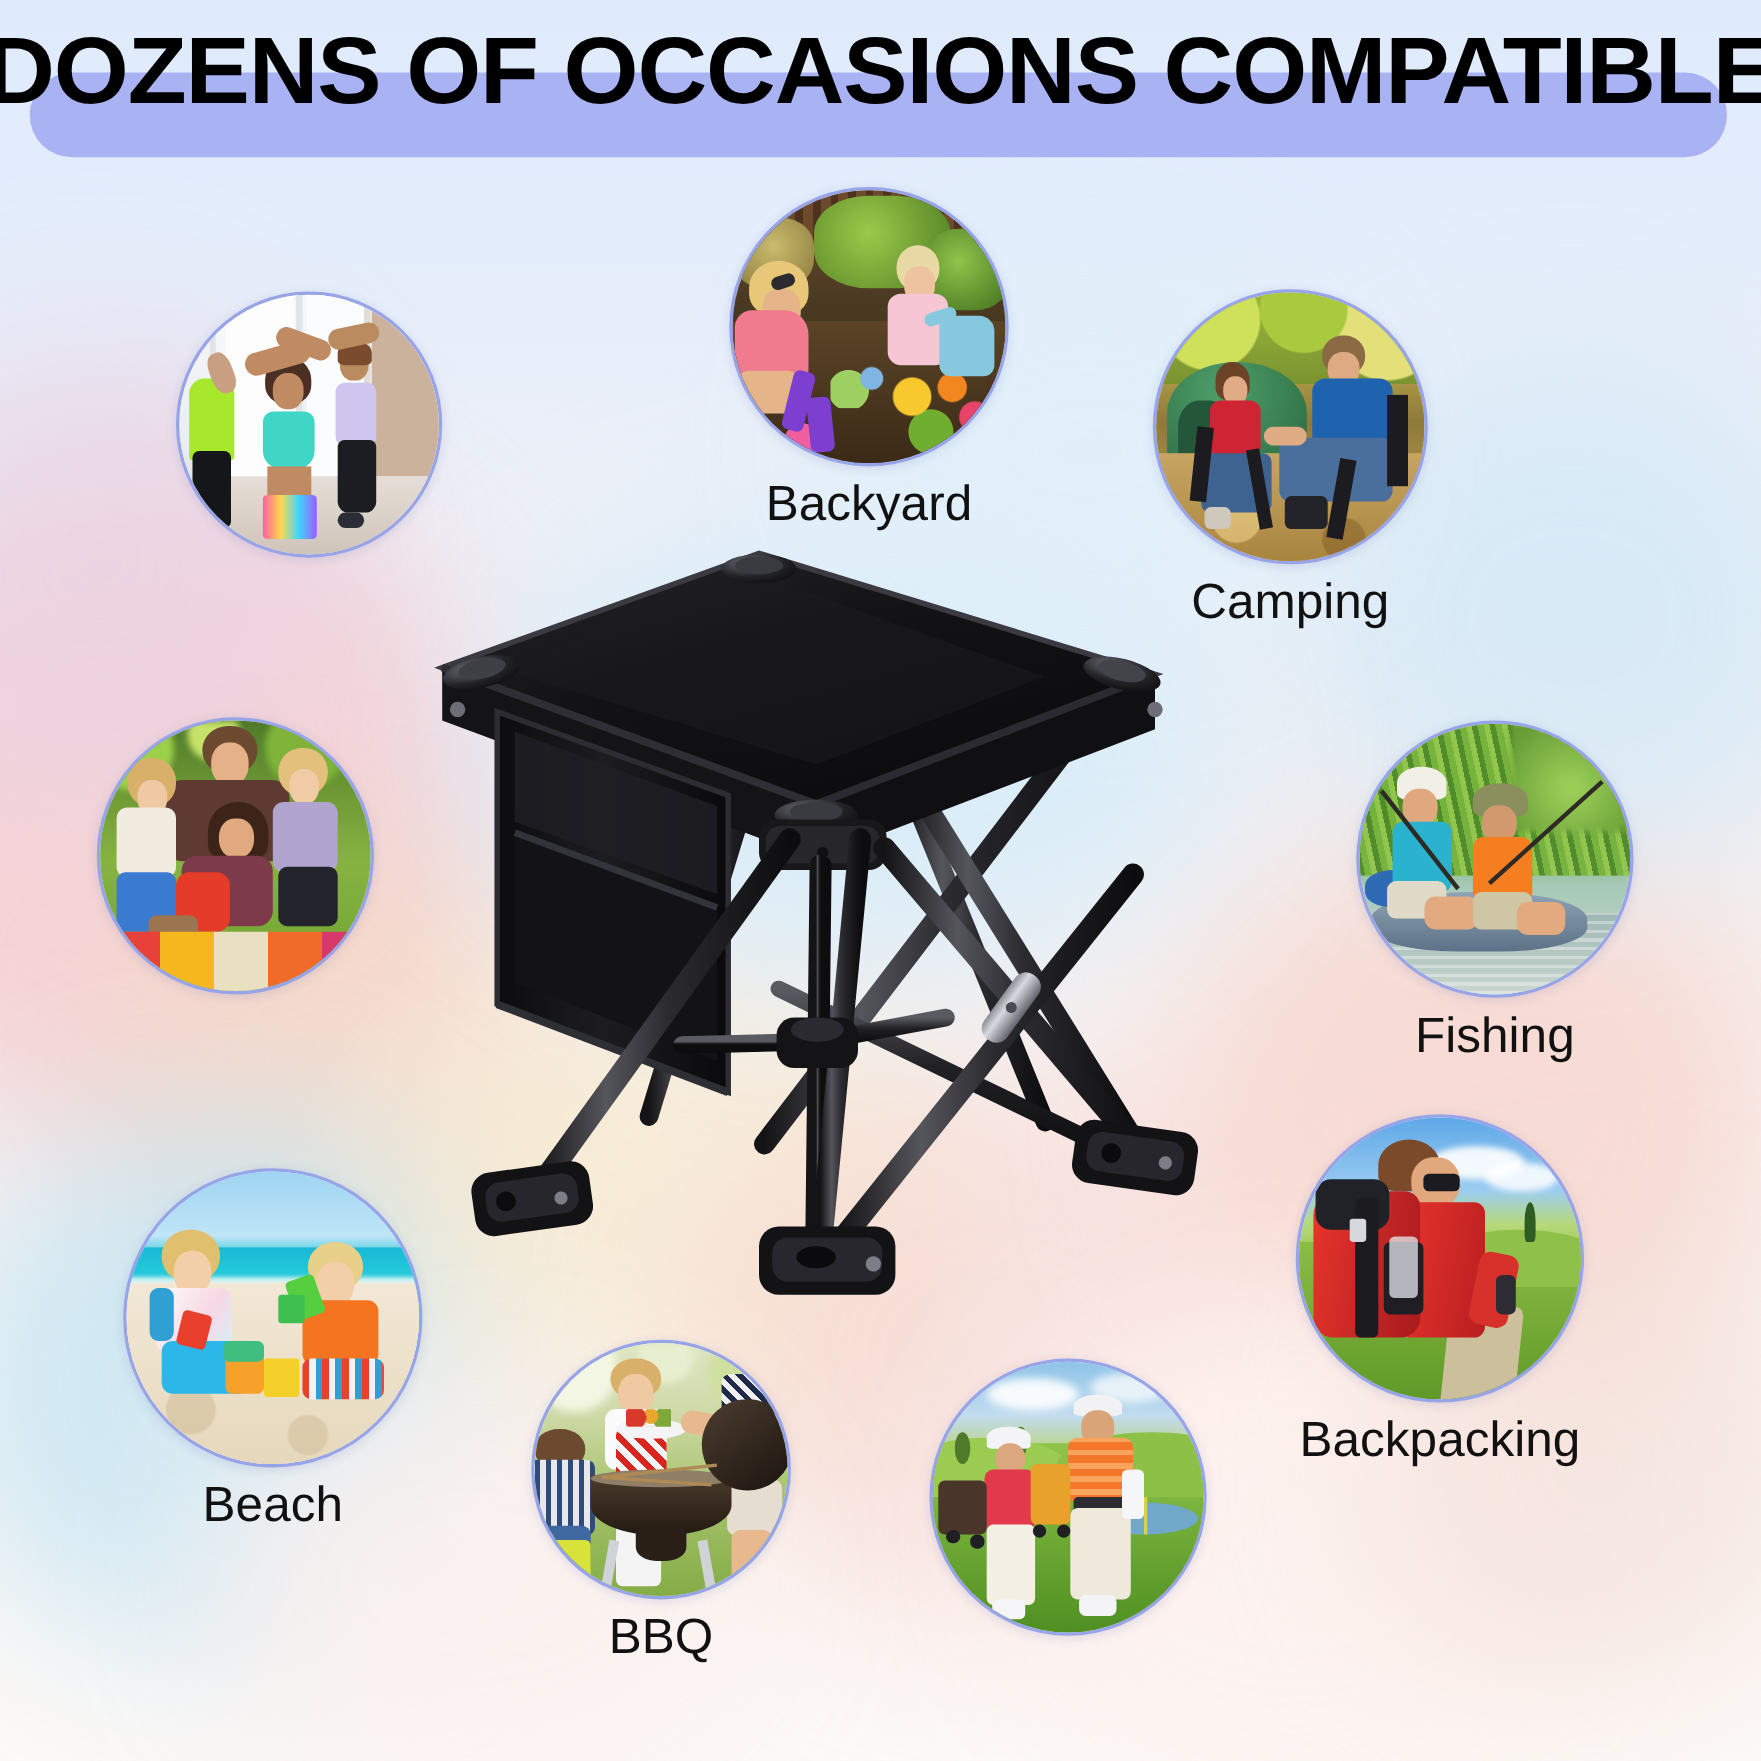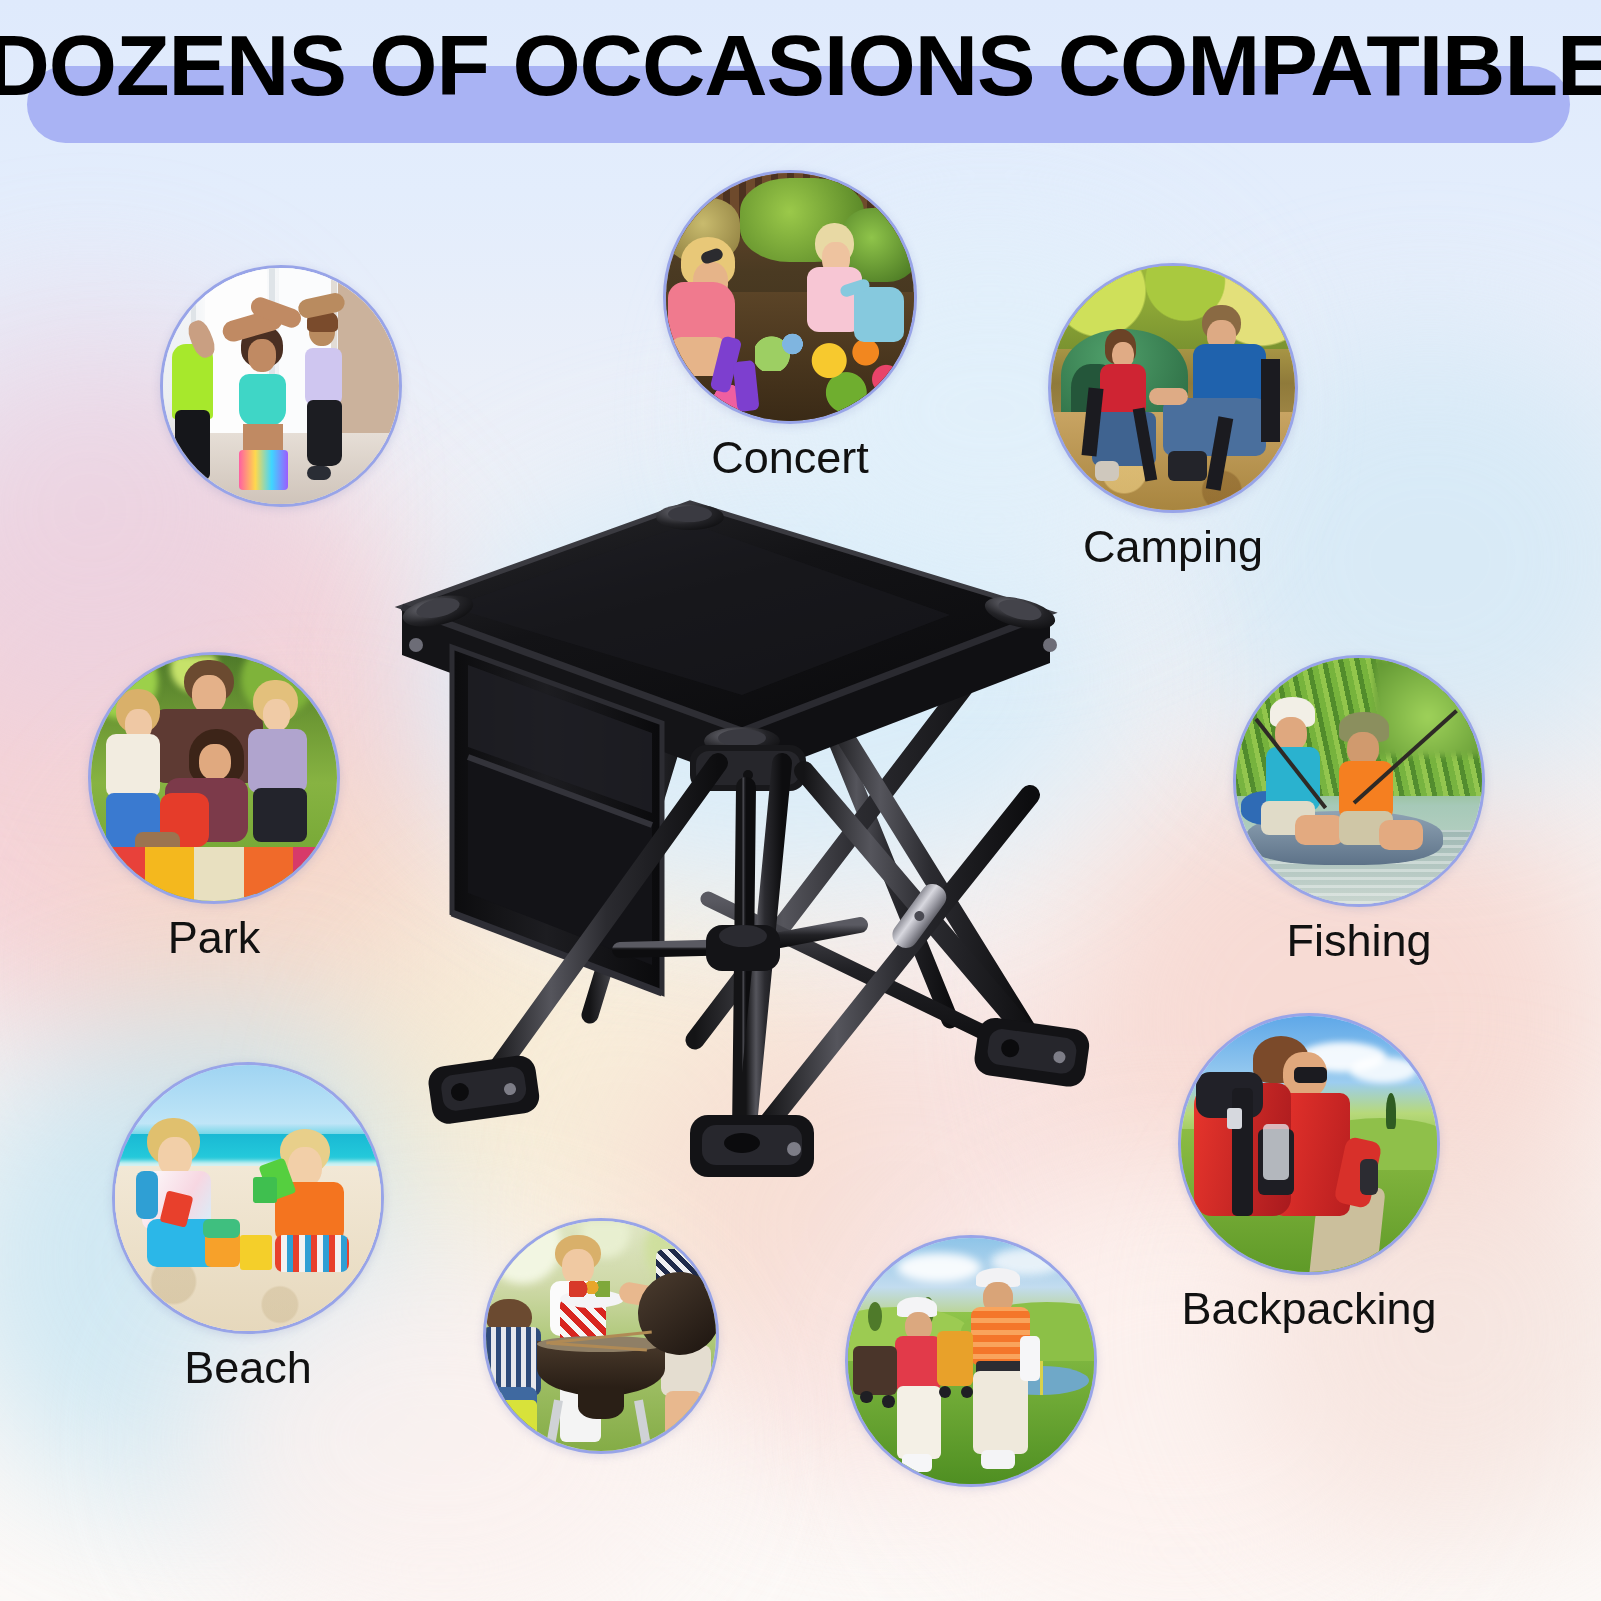--- a/index.html
+++ b/index.html
@@ -292,21 +292,21 @@
         <div class="lay" style="left:14%;top:31%;width:9%;height:5%;background:#2b2b2f;border-radius:6px;transform:rotate(-18deg);"></div>
 
         <div class="lay" style="left:60%;top:20%;width:16%;height:17%;background:#e8d9a4;border-radius:48%;"></div>
         <div class="lay" style="left:63%;top:28%;width:11%;height:13%;background:#eec39f;border-radius:45%;"></div>
         <div class="lay" style="left:57%;top:38%;width:22%;height:26%;background:#f7c6d4;border-radius:12px;"></div>
 
         <div class="lay" style="left:76%;top:46%;width:20%;height:22%;background:#86c9de;border-radius:8px 14px 10px 10px;"></div>
         <div class="lay" style="left:70%;top:44%;width:12%;height:5%;background:#86c9de;border-radius:8px;transform:rotate(-18deg);"></div>
       </div>
     </div>
-    <div class="cap">Concert</div>
+    <div class="cap">Backyard</div>
   </div>
 
   <div class="occ" style="left:1048px;top:263px;">
     <div class="circ" style="width:250px;height:250px;">
       <div class="scene" style="background:linear-gradient(180deg,#d9cf6b 0%,#b8a84c 24%,#8f7a3a 48%,#c8a463 100%);">
 
         <div class="lay" style="left:0;top:0;width:100%;height:34%;background:radial-gradient(circle at 20% 30%,#cfe05a 0 22%,transparent 23%),radial-gradient(circle at 55% 18%,#a9c93f 0 26%,transparent 27%),radial-gradient(circle at 86% 32%,#e3e07a 0 24%,transparent 25%),linear-gradient(180deg,#9db83c,#7a9330);"></div>
 
         <div class="lay" style="left:4%;top:26%;width:52%;height:38%;background:radial-gradient(circle at 40% 30%,#4f9f6a,#2b6a42);border-radius:60% 60% 14% 14%;"></div>
         <div class="lay" style="left:8%;top:40%;width:20%;height:24%;background:#24563a;border-radius:40% 40% 8% 8%;"></div>
@@ -360,21 +360,20 @@
         <div class="lay" style="left:18%;top:72%;width:18%;height:14%;background:#9b7450;border-radius:8px;"></div>
 
         <div class="lay" style="left:66%;top:10%;width:18%;height:18%;background:#e3c07c;border-radius:48%;"></div>
         <div class="lay" style="left:70%;top:18%;width:11%;height:13%;background:#f0cba6;border-radius:45%;"></div>
         <div class="lay" style="left:64%;top:30%;width:24%;height:26%;background:#b0a4ce;border-radius:10px;"></div>
         <div class="lay" style="left:66%;top:54%;width:22%;height:22%;background:#23242c;border-radius:8px;"></div>
 
         <div class="ground" style="height:22%;background:linear-gradient(90deg,#e8413a 0 22%,#f4b81e 22%,#f4b81e 42%,#e8e0c0 42%,#e8e0c0 62%,#f06a2a 62%,#f06a2a 82%,#d73a6a 82%);border-radius:0 0 40% 40%;"></div>
       </div>
     </div>
-    <div class="cap">Park</div>
   </div>
 
   <div class="occ" style="left:1233px;top:655px;">
     <div class="circ" style="width:252px;height:252px;">
       <div class="scene" style="background:linear-gradient(180deg,#8fc34d 0%,#6ca53a 34%,#a6c9b8 60%,#cfd9d0 100%);">
 
         <div class="lay" style="left:0;top:0;width:100%;height:56%;background:repeating-linear-gradient(78deg,#4f8a2a 0 5px,#76b33c 5px 11px,#93c64c 11px 16px);opacity:.95;"></div>
         <div class="lay" style="left:56%;top:0;width:44%;height:40%;background:radial-gradient(circle at 50% 60%,#9fd25a,#5d9330);filter:blur(3px);"></div>
 
         <div class="ground" style="height:30%;background:linear-gradient(180deg,#9fb8b4,#c9d6cf);"></div>
@@ -499,20 +498,21 @@
         <div class="lay" style="left:40%;top:72%;width:20%;height:14%;background:#2a1f16;border-radius:0 0 40% 40%;"></div>
         <div class="lay" style="left:28%;top:78%;width:4%;height:20%;background:#cfd2d6;transform:rotate(10deg);"></div>
         <div class="lay" style="left:66%;top:78%;width:4%;height:20%;background:#cfd2d6;transform:rotate(-10deg);"></div>
 
         <div class="lay" style="left:66%;top:22%;width:36%;height:36%;background:linear-gradient(160deg,#4a3b2e,#1d1510);border-radius:50%;transform:rotate(-18deg);"></div>
 
         <div class="lay" style="left:26%;top:50%;width:46%;height:3px;background:#b08a55;transform:rotate(-6deg);"></div>
         <div class="lay" style="left:28%;top:54%;width:42%;height:3px;background:#b08a55;transform:rotate(4deg);"></div>
       </div>
     </div>
+    <div class="cap">BBQ</div>
   </div>
 
   <div class="occ" style="left:845px;top:1235px;">
     <div class="circ" style="width:252px;height:252px;">
       <div class="scene" style="background:linear-gradient(180deg,#8ec4e8 0%,#c2dcef 20%,#b9d27a 34%,#72ad3a 56%,#5f9c2a 100%);">
 
         <div class="lay" style="left:20%;top:6%;width:34%;height:12%;background:#fff;border-radius:50%;filter:blur(4px);opacity:.9;"></div>
         <div class="lay" style="left:58%;top:4%;width:30%;height:11%;background:#f2f7fb;border-radius:50%;filter:blur(4px);opacity:.85;"></div>
 
         <div class="ground" style="height:70%;background:linear-gradient(180deg,#8fc44a,#4f8f22);"></div>

